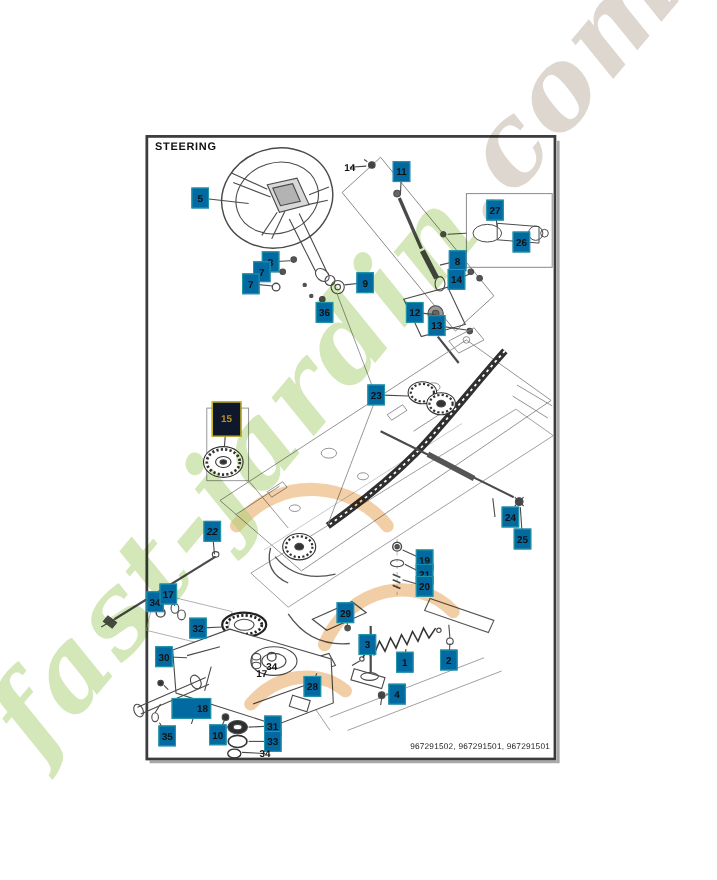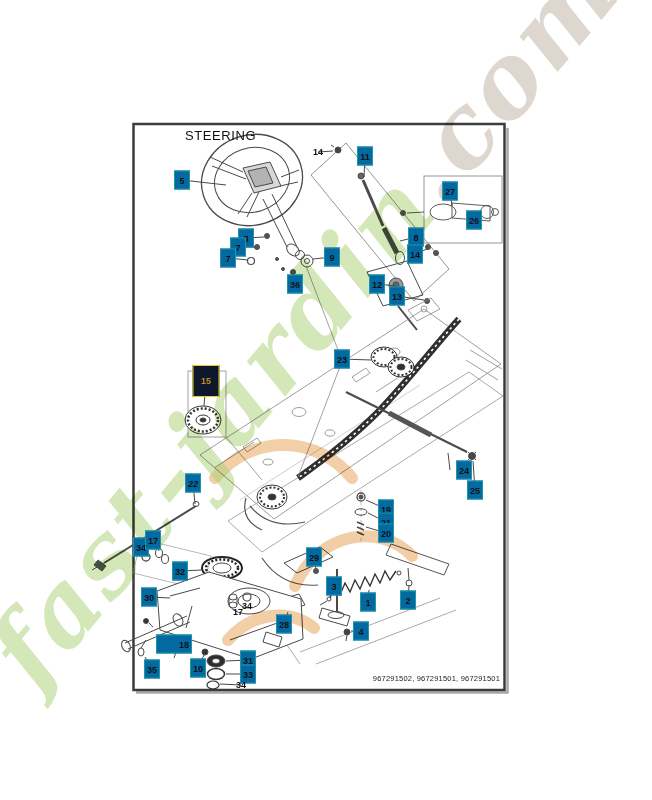--- a/index.html
+++ b/index.html
@@ -1,20 +1,20 @@
 <!DOCTYPE html>
 <html><head>
 <meta charset="utf-8">
 <style>
   html,body{margin:0;padding:0;background:#ffffff;}
   .canvas{position:relative;width:652px;height:800px;background:#fff;overflow:hidden;
           font-family:"Liberation Sans",sans-serif;}
   .art,.leader-svg,.wm-layer{position:absolute;left:0;top:0;pointer-events:none;}
-  .page-title{position:absolute;left:141px;top:128px;font-size:13px;font-weight:normal;
-              letter-spacing:.6px;color:#111;margin-left:44px;}
+  .page-title{position:absolute;left:141px;top:128px;font-size:10px;font-weight:bold;
+              letter-spacing:.6px;color:#111;}
   .footer-pn{position:absolute;left:330px;top:674px;width:170px;text-align:right;
              font-size:7.5px;color:#222;letter-spacing:.2px;}
   .wm-layer{width:652px;height:800px;mix-blend-mode:multiply;}
   .wm-text{position:absolute;left:10px;top:620px;white-space:nowrap;
            transform:rotate(-50deg);transform-origin:0 50%;
            font-family:"DejaVu Serif",serif;font-style:italic;font-weight:bold;
            font-size:100px;letter-spacing:4px;line-height:1;}
   .wm-main{opacity:.5;}
   .wm-suffix{opacity:.45;}
   .callout{position:absolute;transform:translate(-50%,-50%);display:flex;align-items:center;

